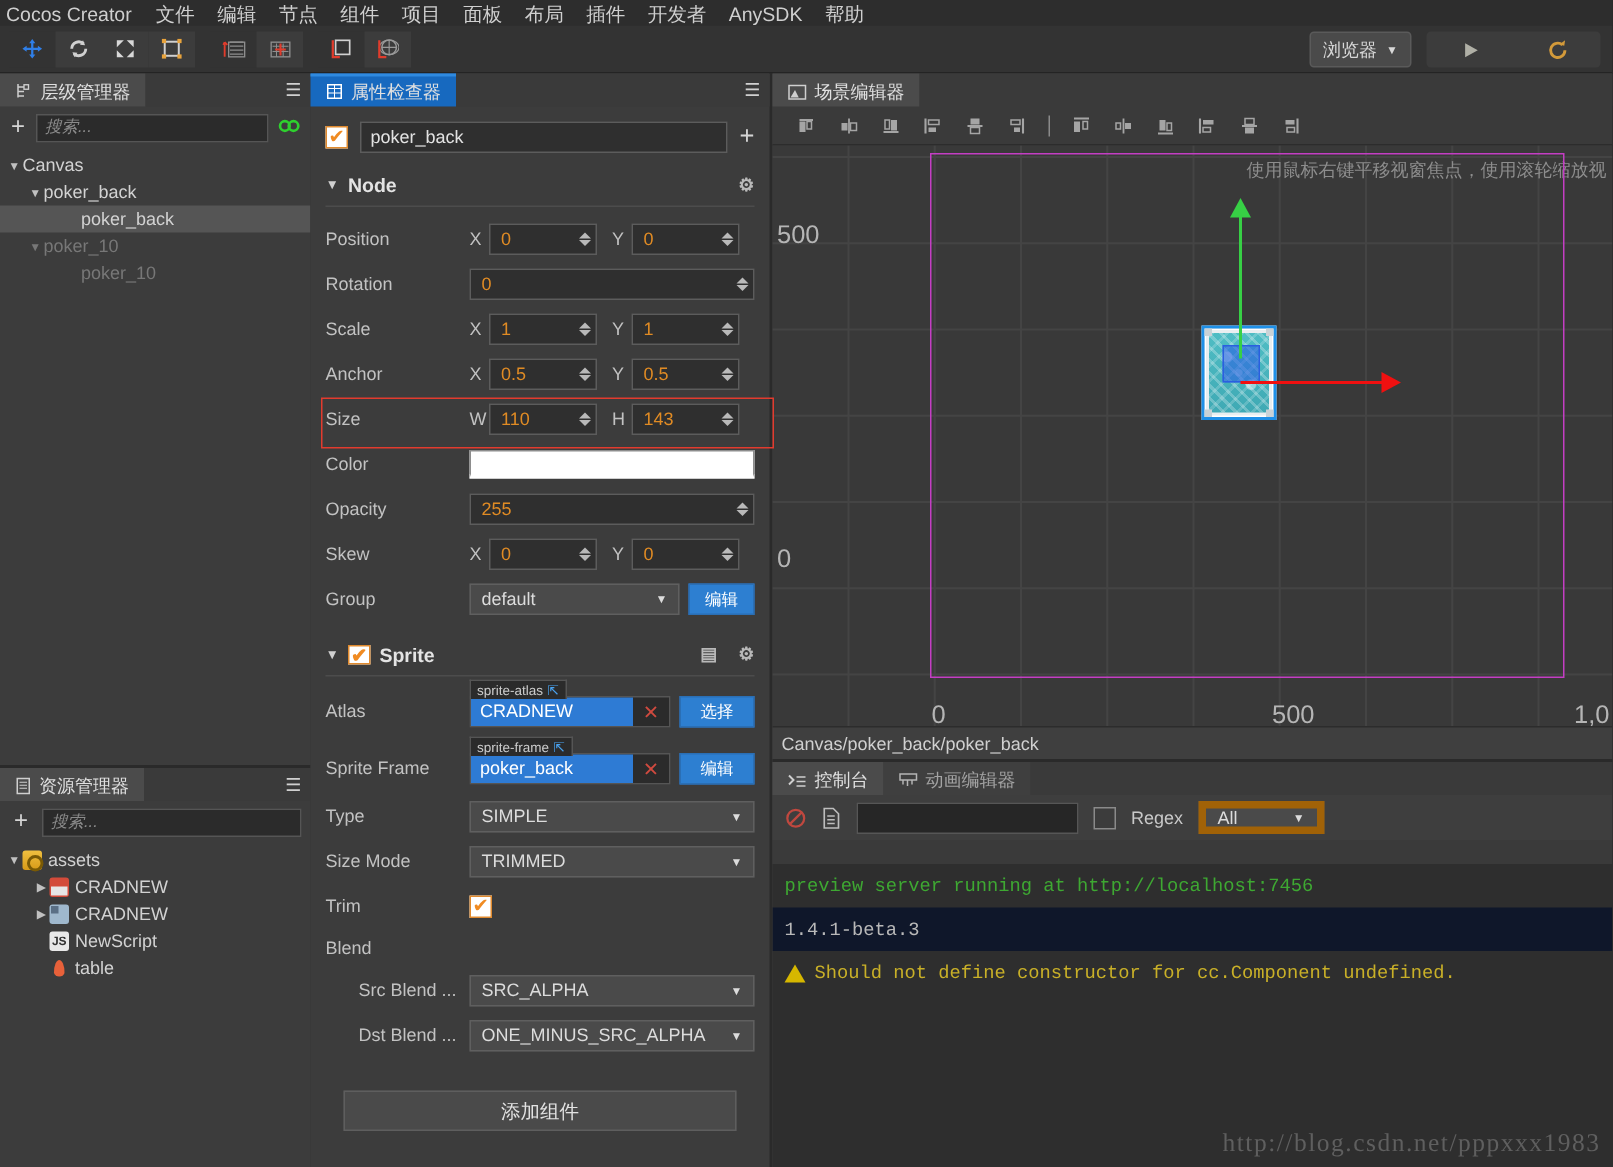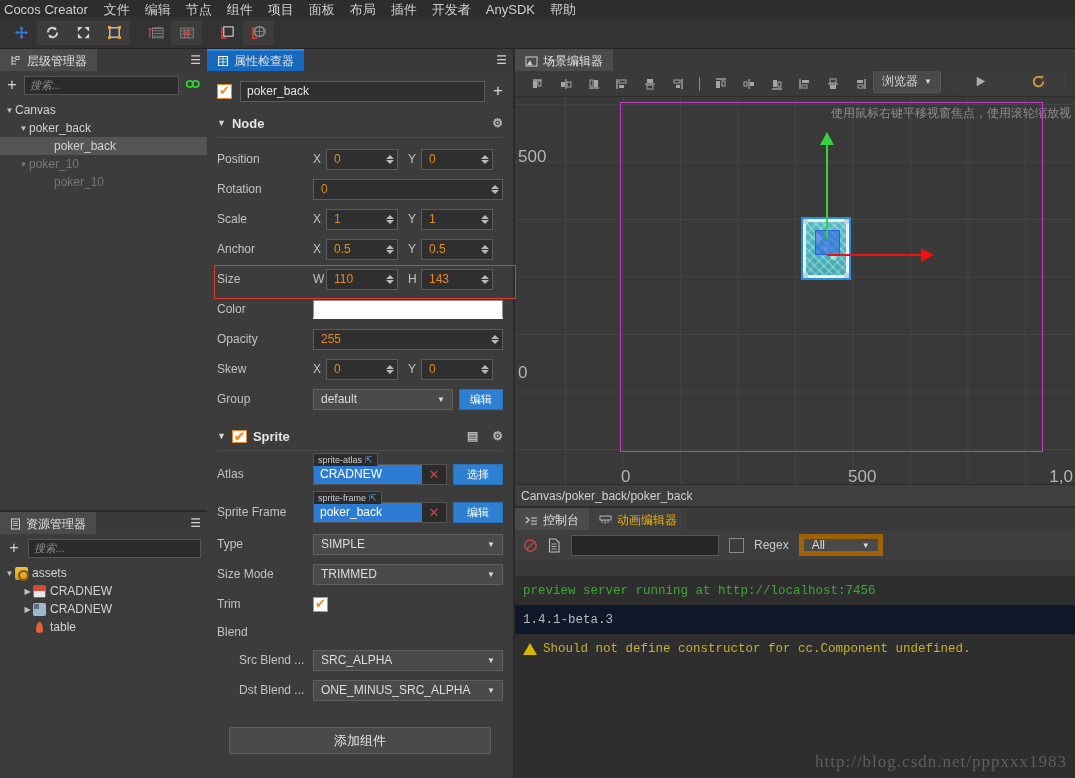--- a/index.html
+++ b/index.html
@@ -45,21 +45,21 @@
   .tbtn {
     width: 31px; height: 24px;
     display: flex; align-items: center; justify-content: center;
     background: #3c3c3c;
     cursor: pointer;
   }
   .tbtn.dark { background: #333; }
 
   .toolbar-right {
     position: absolute; right: 8px; top: 4px;
-    display: flex; align-items: center; margin-top: 48px;
+    display: flex; align-items: center;
   }
   .browser-sel {
     background: #4a4a4a; border: 1px solid #5a5a5a; border-radius: 3px;
     height: 24px; padding: 0 8px; display: flex; align-items: center;
     color: #d8d8d8; font-size: 12px; cursor: pointer; margin-right: 10px;
   }
   .browser-sel .caret { margin-left: 6px; font-size: 8px; }
   .play-group {
     display: flex; background: #3c3c3c; border-radius: 3px; overflow: hidden;
   }
@@ -75,21 +75,21 @@
   .panel-head {
     height: 22px; background: #3a3a3a; display: flex; align-items: stretch;
     position: relative;
   }
   .panel-tab {
     display: flex; align-items: center; padding: 0 10px;
     background: #4b4b4b; color: #e0e0e0; font-size: 12px;
     border-top: 2px solid transparent; cursor: pointer; gap: 5px;
   }
   .panel-tab.active-blue { background: #1769bf; border-top-color:#2f8ae0; }
-  .panel-tab.inactive { background: #3f3f3f; color:#eab308; }
+  .panel-tab.inactive { background: #3f3f3f; color:#a3a3a3; }
   .panel-head .hamb {
     position: absolute; right: 6px; top: 4px; cursor: pointer;
     color: #d0d0d0;
   }
   .panel-head .filler { flex: 1; background: #3a3a3a; }
 
   
   .left-col { width: 207px; display: flex; flex-direction: column; background:#3c3c3c; }
   .hierarchy { height: 463px; display: flex; flex-direction: column; border-bottom:2px solid #2a2a2a;}
   .assets    { flex: 1;  display: flex; flex-direction: column; }
@@ -516,20 +516,25 @@
         </div>
         <div class="tree-row" style="padding-left:22px;">
           <span class="arrow">▶</span>
           <span class="ico ico-atlas"></span>
           <span>CRADNEW</span>
         </div>
         <div class="tree-row" style="padding-left:22px;">
           <span class="arrow">▶</span>
           <span class="ico ico-plist"></span>
           <span>CRADNEW</span>
+        </div>
+        <div class="tree-row" style="padding-left:22px;">
+          <span class="arrow empty"></span>
+          <span class="ico ico-js">JS</span>
+          <span>NewScript</span>
         </div>
         <div class="tree-row" style="padding-left:22px;">
           <span class="arrow empty"></span>
           <span class="ico ico-fire"></span>
           <span>table</span>
         </div>
       </div>
     </div>
   </div>
 

